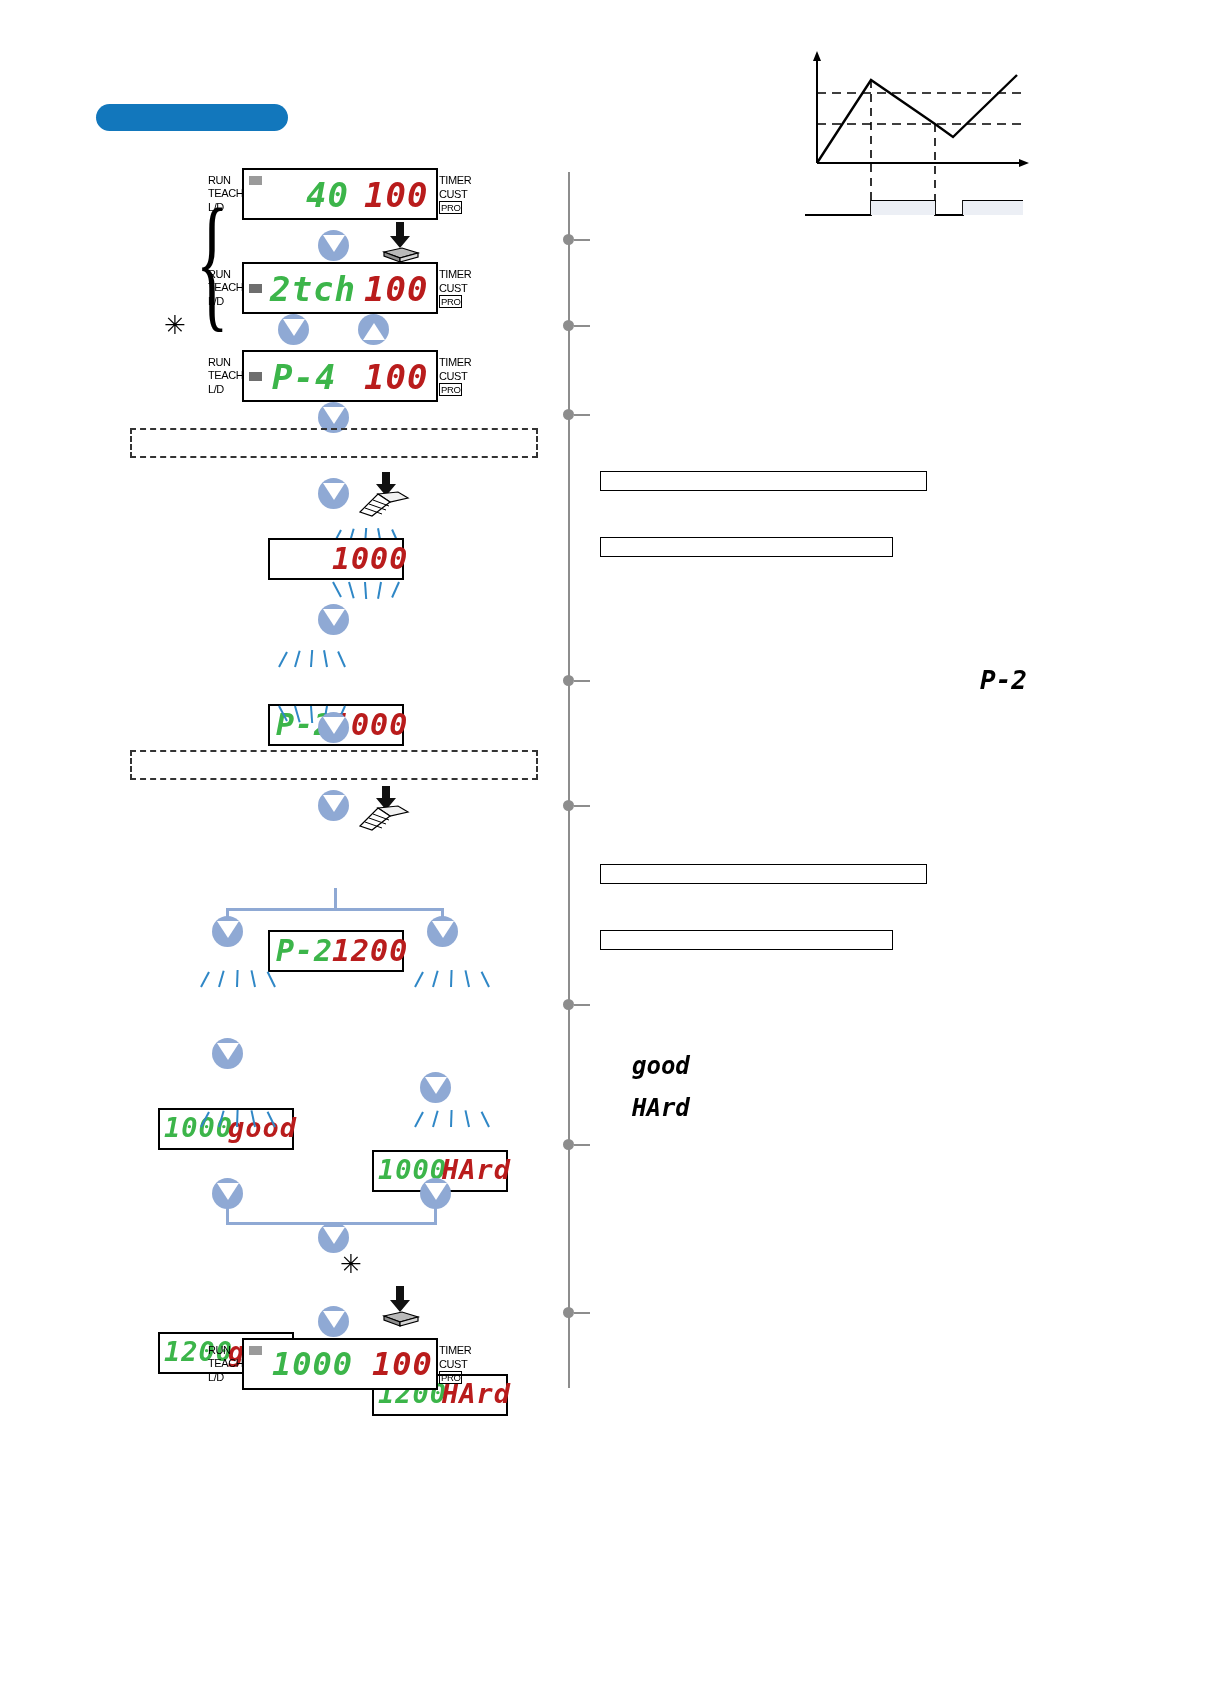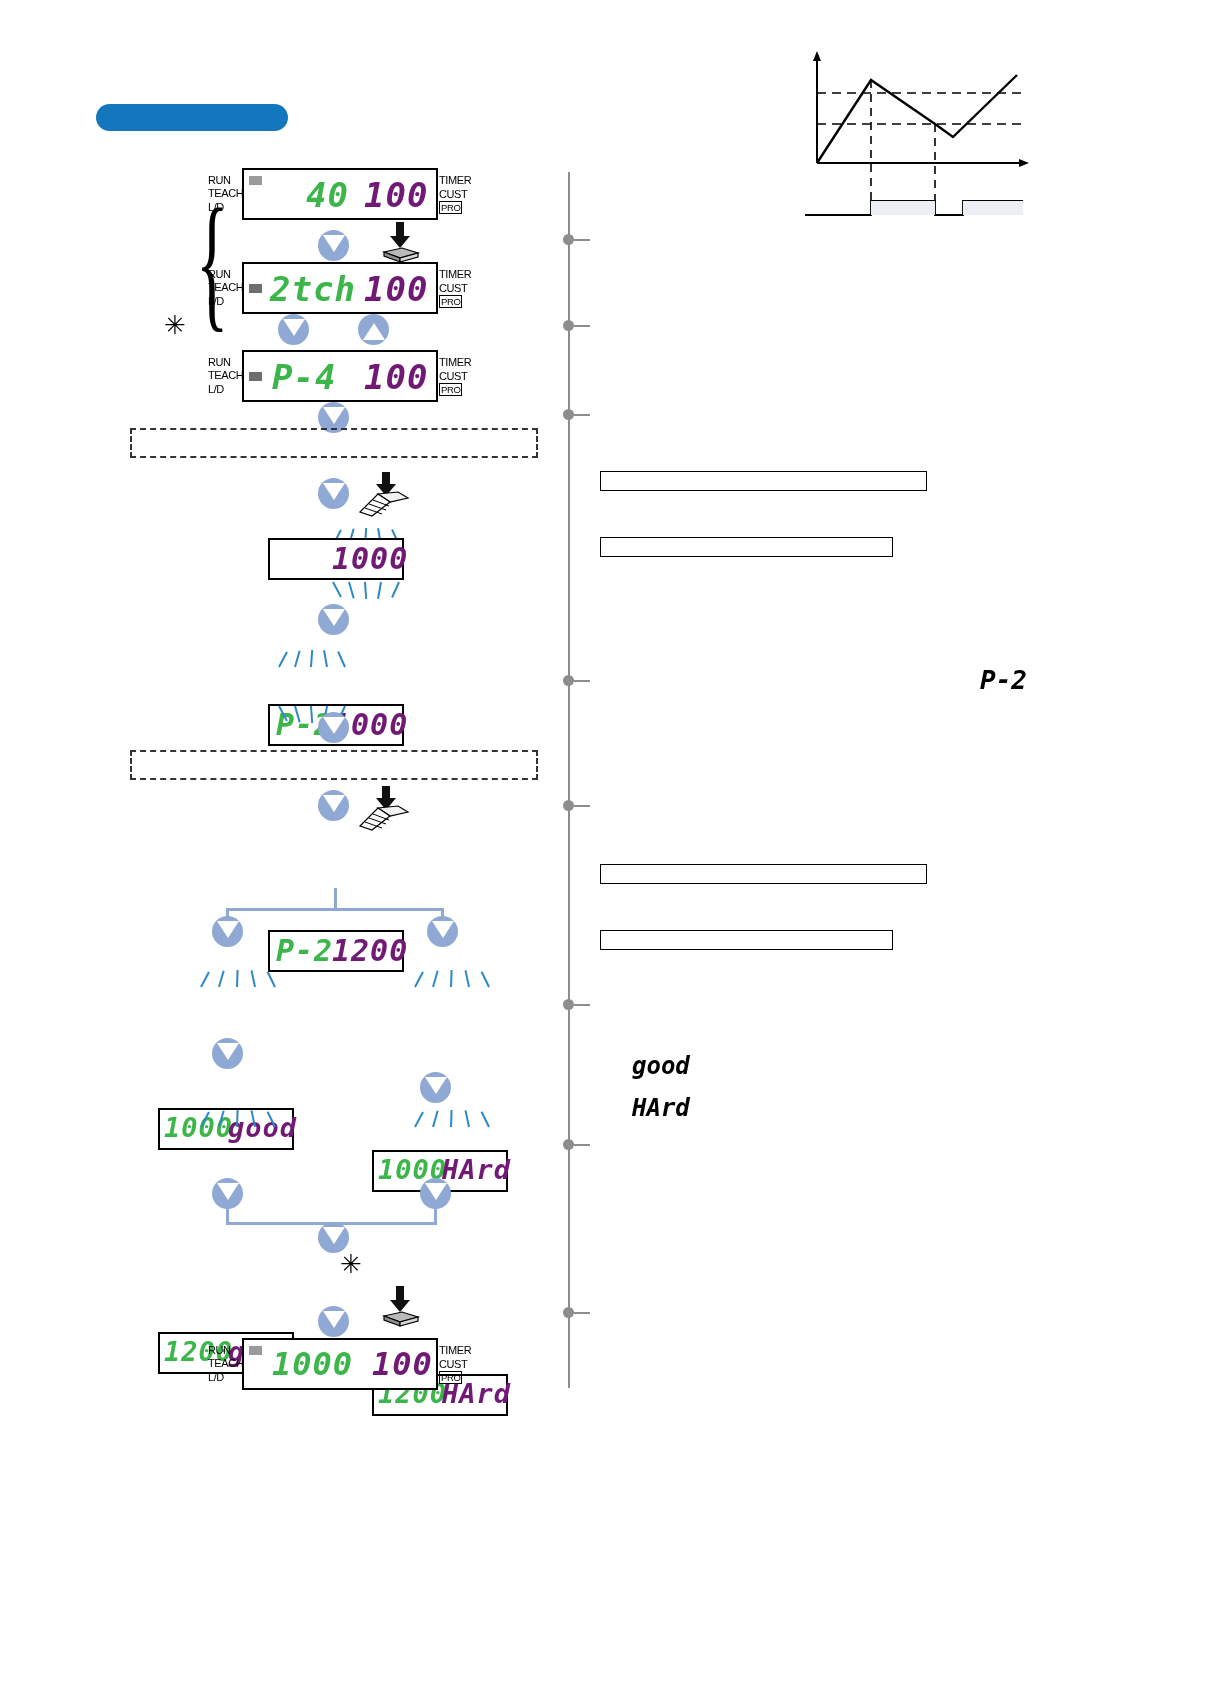--- a/index.html
+++ b/index.html
@@ -49,21 +49,21 @@
   
   .seg {
     font-family:"DejaVu Sans Mono", monospace;
     font-weight:bold;
     font-style:italic;
     letter-spacing:1px;
     line-height:1;
     white-space:pre;
   }
   .seg.green{ color:#3cb54a; }
-  .seg.red  { color:#701a75; }
+  .seg.red  { color:#b91c1c; }
 
   
   .btn-circle{
     width:31px; height:31px; border-radius:50%;
     background:#8fa9d4; position:absolute;
     display:flex; align-items:center; justify-content:center;
   }
   .tri-down{
     width:0;height:0;border-left:11px solid transparent;
     border-right:11px solid transparent;border-top:17px solid #fff;

